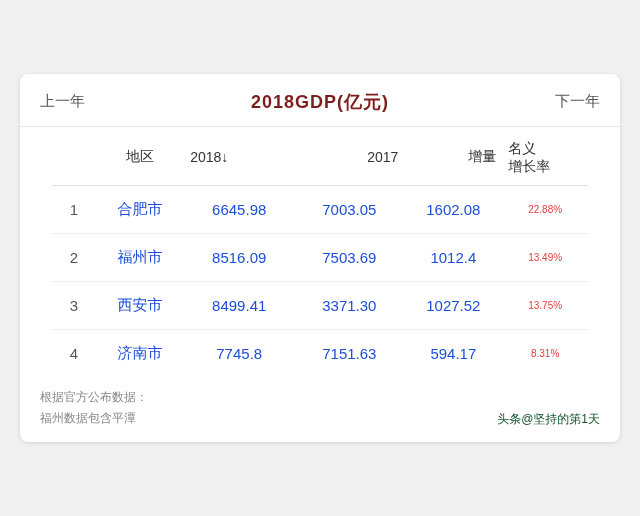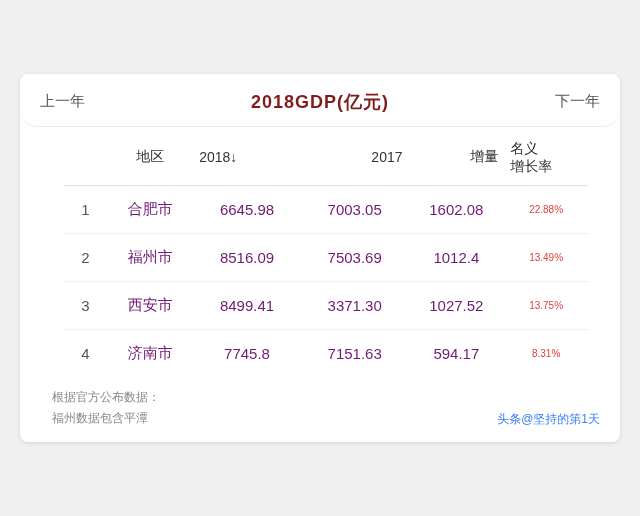--- a/index.html
+++ b/index.html
@@ -1,19 +1,18 @@
 <!DOCTYPE html>
 <html><head>
   <meta charset="utf-8">
   <style>
     * {
       box-sizing: border-box;
       margin: 0;
       padding: 0;
-      border-radius: 17px;
     }
     body {
       width: 640px;
       height: 516px;
       background: #f0f0f0;
       font-family: "PingFang SC", "Microsoft YaHei", "SimHei", sans-serif;
       display: flex;
       align-items: center;
       justify-content: center;
     }
@@ -37,21 +36,20 @@
       cursor: pointer;
     }
     .header-title {
       font-size: 18px;
       font-weight: bold;
       color: #7f1d1d;
       letter-spacing: 1px;
     }
     .table-wrapper {
       padding: 0 32px;
-      margin-left: 12px;
     }
     table {
       width: 100%;
       border-collapse: collapse;
     }
     thead tr th {
       padding: 12px 6px 10px 6px;
       font-size: 14px;
       color: #333;
       font-weight: normal;
@@ -79,52 +77,52 @@
       width: 80px;
     }
     thead tr th.col-rate {
       text-align: left;
       width: 70px;
       line-height: 1.3;
     }
     tbody tr td {
       padding: 14px 6px;
       font-size: 15px;
-      color: #701a75;
+      color: #1d4ed8;
       text-align: center;
       border-bottom: 1px solid #efefef;
     }
     tbody tr:last-child td {
       border-bottom: none;
     }
     tbody tr td.col-rank {
       color: #555;
       font-size: 15px;
     }
     tbody tr td.col-region {
       font-size: 15px;
     }
     tbody tr td.col-rate {
       color: #e04040;
       font-size: 10px;
     }
     .footer {
-      padding: 10px 20px 14px 32px;
+      padding: 10px 20px 14px 20px;
       display: flex;
       justify-content: space-between;
       align-items: flex-end;
     }
     .footer-note {
       font-size: 12px;
       color: #888;
       line-height: 1.7;
     }
     .footer-author {
       font-size: 12px;
-      color: #3b82f6;
+      color: #14532d;
       white-space: nowrap;
       margin-left: 38px;
     }
   </style>
 </head>
 <body>
 
 <div class="card">
   <div class="header">
     <span class="header-nav">上一年</span>

